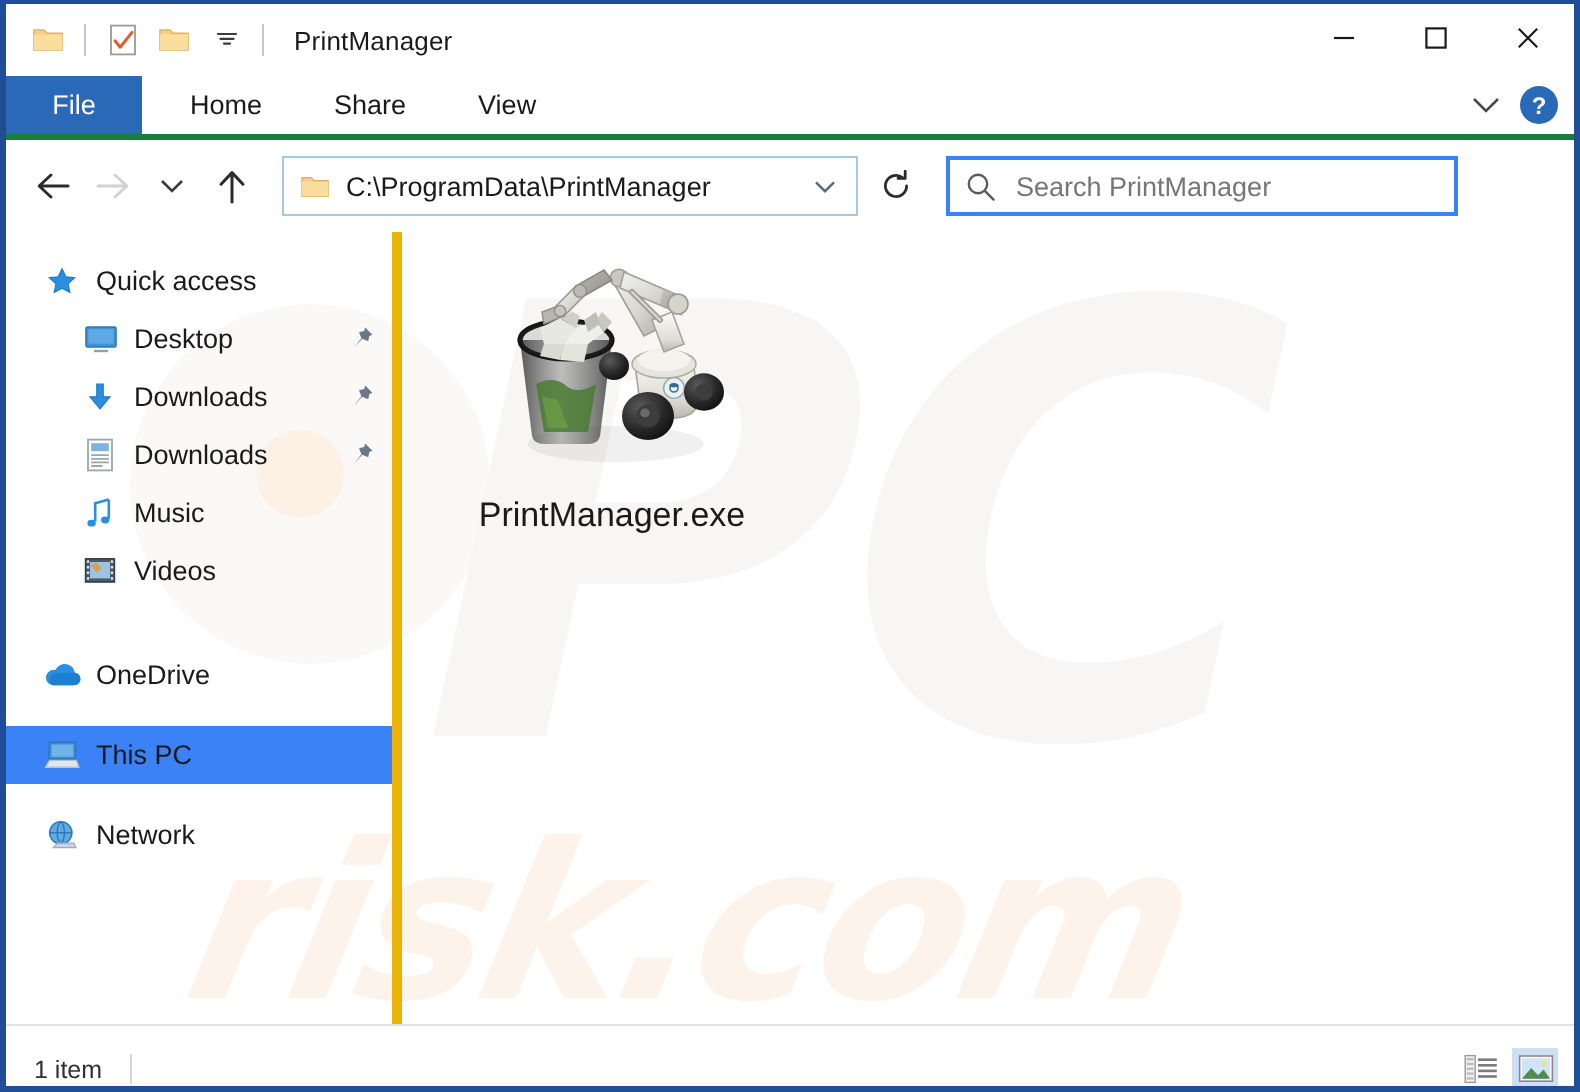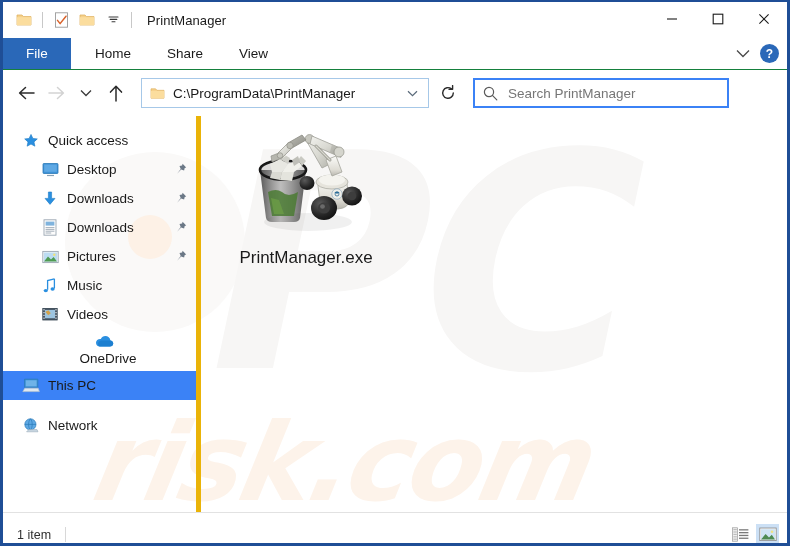--- a/index.html
+++ b/index.html
@@ -94,21 +94,21 @@
     cursor: default;
   }
 
   
   #ribbon {
     position: relative; z-index: 3;
     height: 32px;
     display: flex;
     align-items: stretch;
     background: #ffffff;
-    border-bottom: 1px solid #15803d;
+    border-bottom: 3px solid #15803d;
   }
   .tab {
     display: flex; align-items: center; justify-content: center;
     padding: 0 18px;
     font-size: 13.5px;
     color: #1a1a1a;
     cursor: default;
   }
   #tab-file {
     background: #2a68b8;
@@ -476,36 +476,20 @@
           </svg>
         </span>
         <span class="nav-label">Downloads</span>
         <span class="pin-icon">
           <svg width="12" height="13" viewBox="0 0 12 13">
             <path d="M7.6 0.8l3.6 3.6-1.5.6-.6 2.6-3-1.2-4 4.4 3.6-4.7-1.2-3 2.6-.6z" fill="#6b7886"></path>
           </svg>
         </span>
       </div>
 
-      <div class="nav-item lvl1">
-        <span class="nav-icon">
-          <svg width="17" height="14" viewBox="0 0 17 14">
-            <rect x="0.8" y="1.4" width="15.4" height="11.2" fill="#eef3f7" stroke="#9aa6b2" stroke-width="0.9"></rect>
-            <rect x="2" y="2.6" width="13" height="8.8" fill="#bcdcf2"></rect>
-            <path d="M2 11.4l4-5 3 3.2 2.6-2.6 3.4 4.4z" fill="#4e9b53"></path>
-            <circle cx="12.3" cy="4.8" r="1.2" fill="#f3e27a"></circle>
-          </svg>
-        </span>
-        <span class="nav-label">Pictures</span>
-        <span class="pin-icon">
-          <svg width="12" height="13" viewBox="0 0 12 13">
-            <path d="M7.6 0.8l3.6 3.6-1.5.6-.6 2.6-3-1.2-4 4.4 3.6-4.7-1.2-3 2.6-.6z" fill="#6b7886"></path>
-          </svg>
-        </span>
-      </div>
 
       <div class="nav-item lvl1">
         <span class="nav-icon">
           <svg width="14" height="16" viewBox="0 0 14 16">
             <path d="M11.4 0.8v9.6" stroke="#2a8fe0" stroke-width="1.3"></path>
             <path d="M11.4 0.8L4.6 2.6v9.2" stroke="#2a8fe0" stroke-width="1.3" fill="none"></path>
             <ellipse cx="2.8" cy="12.6" rx="2.1" ry="1.7" fill="#2a8fe0"></ellipse>
             <ellipse cx="9.6" cy="11" rx="2.1" ry="1.7" fill="#2a8fe0"></ellipse>
           </svg>
         </span>
@@ -526,21 +510,21 @@
               <rect x="13.4" y="2.2" width="1.2" height="1.2"></rect>
                 <rect x="13.4" y="5" width="1.2" height="1.2"></rect>
               <rect x="13.4" y="7.8" width="1.2" height="1.2"></rect>
                 <rect x="13.4" y="10.6" width="1.2" height="1.2"></rect>
             </g>
           </svg>
         </span>
         <span class="nav-label">Videos</span>
       </div>
 
-      <div class="nav-item lvl0" style="margin-top:2px;flex-direction:column;">
+      <div class="nav-item lvl0" style="margin-top:23px;">
         <span class="nav-icon">
           <svg width="19" height="13" viewBox="0 0 19 13">
             <path d="M4.6 11.6h10.2c2 0 3.4-1.4 3.4-3.1 0-1.6-1.2-2.9-2.8-3.1-.3-2.6-2.5-4.4-5-4.4-2 0-3.8 1.2-4.6 3-.2 0-.4-.1-.6-.1C2.9 3.9 1 5.6 1 7.8c0 2.1 1.6 3.8 3.6 3.8z" fill="#2a8fe0"></path>
             <path d="M4.6 11.6h10.2c2 0 3.4-1.4 3.4-3.1 0-1.5-1-2.7-2.4-3-1.5-.2-9.8 0-9.8 0-1.8.3-3 1.7-3 3.3 0 1.6 1.1 2.8 1.6 2.8z" fill="#1d7fd0"></path>
           </svg>
         </span>
         <span class="nav-label">OneDrive</span>
       </div>
 
       <div class="nav-item lvl0 selected" style="margin-top:11px;">

